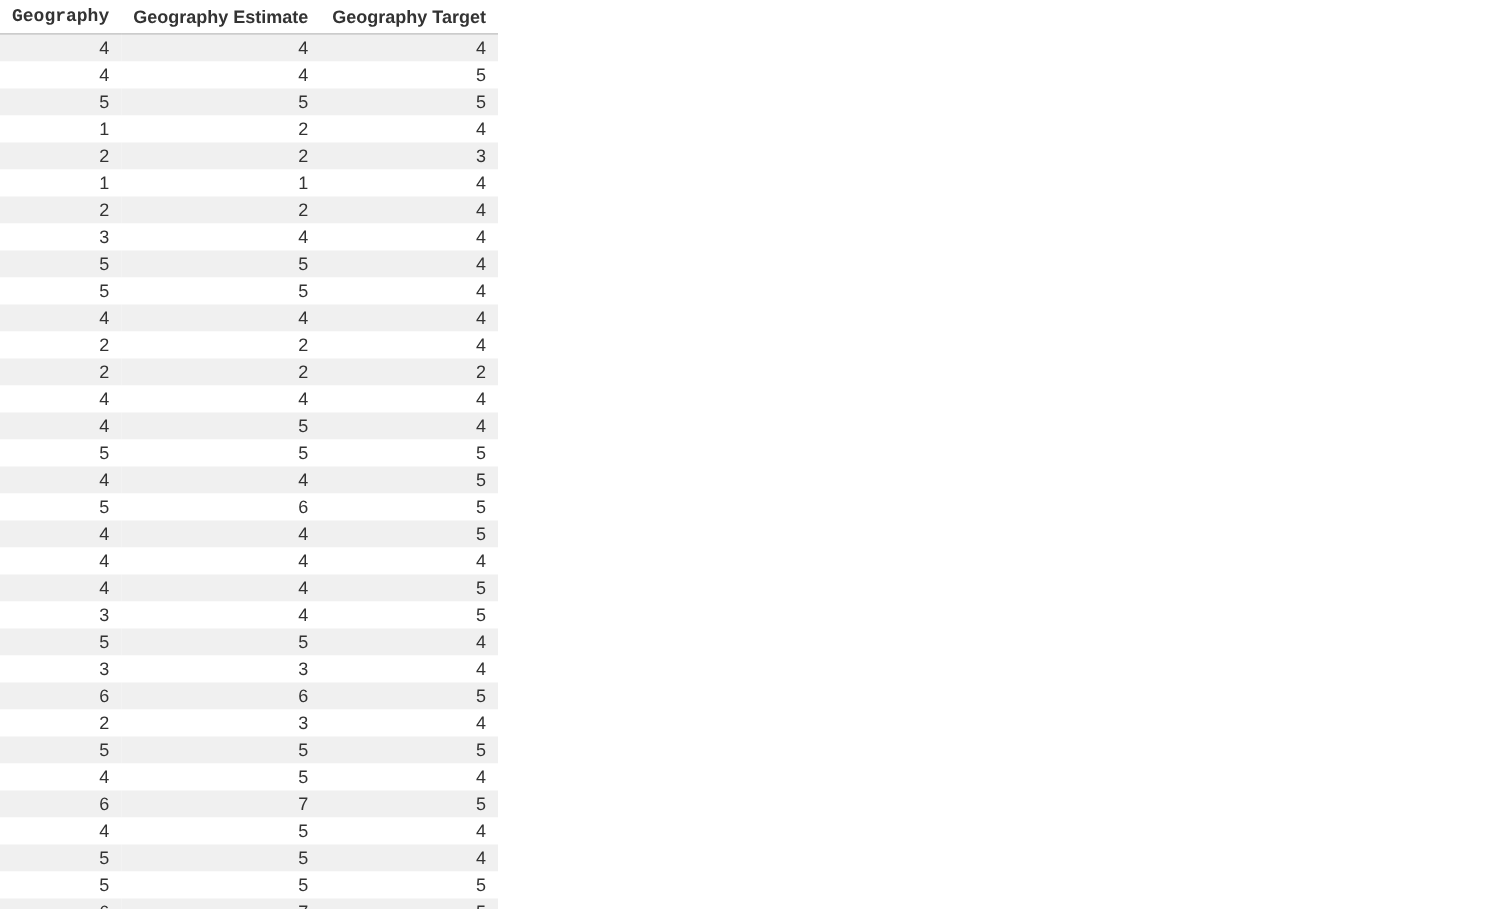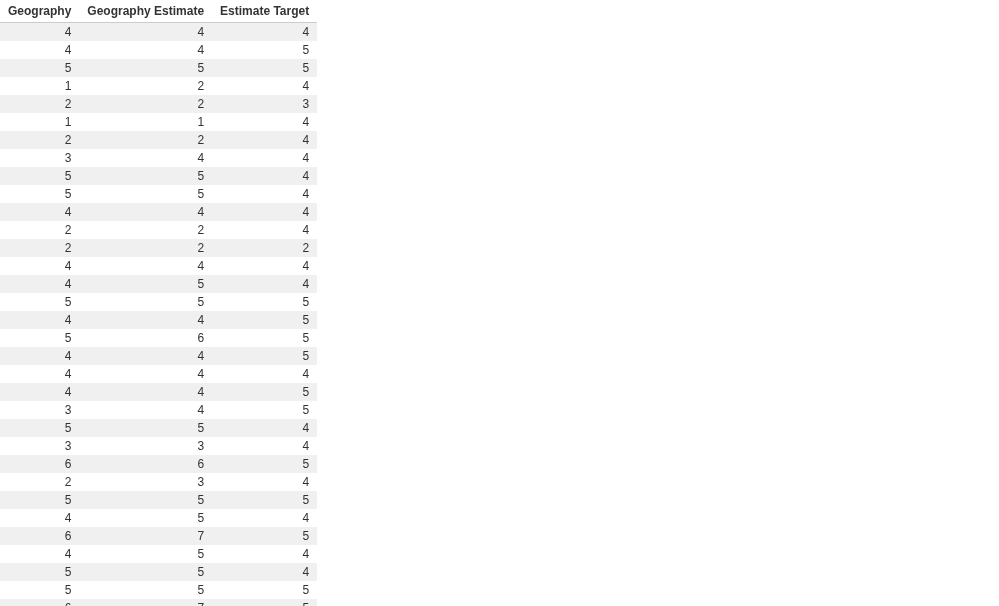--- a/index.html
+++ b/index.html
@@ -31,20 +31,21 @@
       font-weight: bold;
       font-size: 12px;
       color: #333;
       border-bottom: 1px solid #ccc;
       background: #ffffff;
       white-space: nowrap;
     }
 
     thead tr th:first-child {
       text-align: right;
+      font-family: Liberation Mono, monospace;
     }
 
     tbody tr td {
       text-align: right;
       padding: 2px 8px;
       font-size: 12px;
       color: #333;
     }
 
     tbody tr:nth-child(odd) {
@@ -57,21 +58,21 @@
   </style>
 </head>
 <body>
 
 <div class="table-container">
   <table>
     <thead>
       <tr>
         <th>Geography</th>
         <th>Geography Estimate</th>
-        <th>Estimate Target</th>
+        <th>Geography Target</th>
       </tr>
     </thead>
     <tbody id="table-body">
     <tr>
           <td>4</td>
           <td>4</td>
           <td>4</td>
         </tr>
         <tr>
           <td>4</td>

